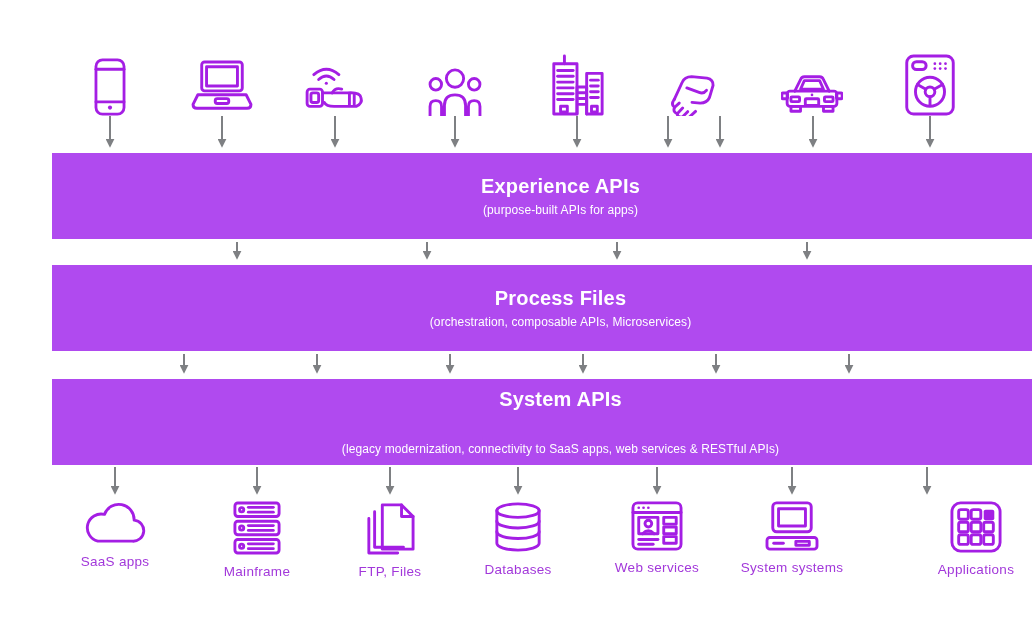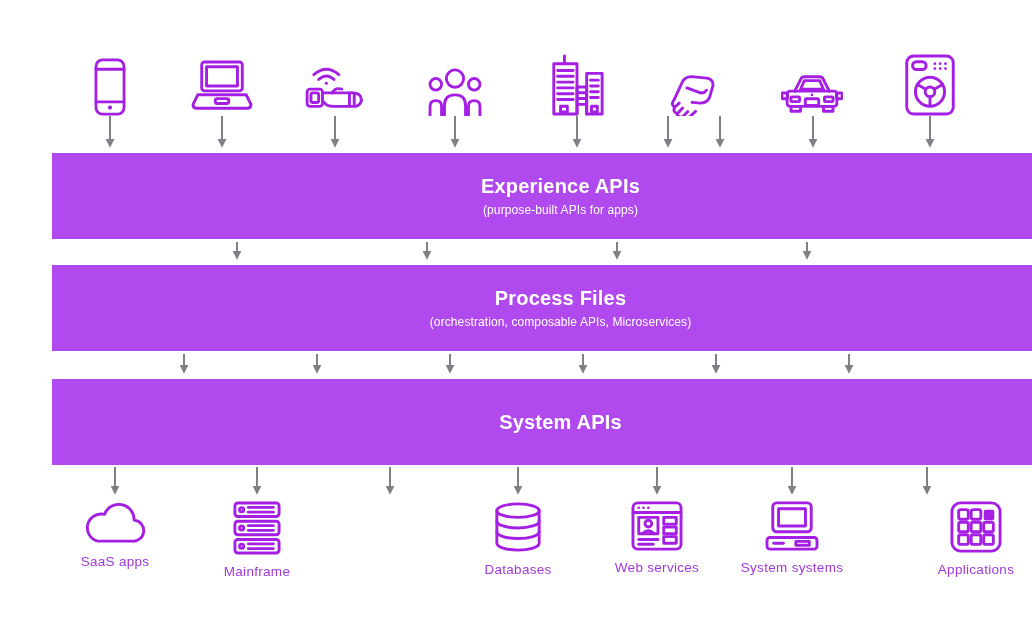--- a/index.html
+++ b/index.html
@@ -194,20 +194,21 @@
   <div class="band band-1">
     <div class="band-title">Experience APIs</div>
     <div class="band-sub">(purpose-built APIs for apps)</div>
   </div>
   <div class="band band-2">
     <div class="band-title">Process Files</div>
     <div class="band-sub">(orchestration, composable APIs, Microservices)</div>
   </div>
   <div class="band band-3">
     <div class="band-title">System APIs</div>
+    <div class="band-sub">(legacy modernization, connectivity to SaaS apps, web services &amp; RESTful APIs)</div>
   </div>
 
   <div class="bottom-item" style="left:115px">
     <svg class="icon-svg" width="64" height="44" viewBox="0 0 66 46">
       <path d="M15,42 H51 A11,11 0 0 0 53,20 A16,16 0 0 0 22,14 A12.5,12.5 0 0 0 15,42 Z"></path>
     </svg>
     <div class="bottom-label">SaaS apps</div>
   </div>
   <div class="bottom-item" style="left:257px">
     <svg class="icon-svg" width="48" height="54" viewBox="0 0 50 56">
@@ -218,20 +219,29 @@
       <rect x="2" y="21" width="46" height="14" rx="3"></rect>
       <circle cx="9" cy="28" r="2.2"></circle>
       <line x1="16" y1="25.5" x2="42" y2="25.5"></line>
         <line x1="16" y1="30.5" x2="42" y2="30.5"></line>
       <rect x="2" y="40" width="46" height="14" rx="3"></rect>
       <circle cx="9" cy="47" r="2.2"></circle>
       <line x1="16" y1="44.5" x2="42" y2="44.5"></line>
         <line x1="16" y1="49.5" x2="42" y2="49.5"></line>
     </svg>
     <div class="bottom-label">Mainframe</div>
+  </div>
+  <div class="bottom-item" style="left:390px">
+    <svg class="icon-svg" width="50" height="54" viewBox="0 0 52 56">
+      <path d="M4,18 V54 H34"></path>
+      <path d="M10,11 V48 H40"></path>
+      <path d="M18,4 H38 L50,16 V50 H18 Z"></path>
+      <path d="M38,4 V16 H50"></path>
+    </svg>
+    <div class="bottom-label">FTP, Files</div>
   </div>
   <div class="bottom-item" style="left:518px">
     <svg class="icon-svg" width="50" height="52" viewBox="0 0 52 52">
       <ellipse cx="26" cy="9" rx="22" ry="7"></ellipse>
       <path d="M4,9 V43 A22,7 0 0 0 48,43 V9"></path>
       <path d="M4,20 A22,7 0 0 0 48,20"></path>
       <path d="M4,31 A22,7 0 0 0 48,31"></path>
     </svg>
     <div class="bottom-label">Databases</div>
   </div>

